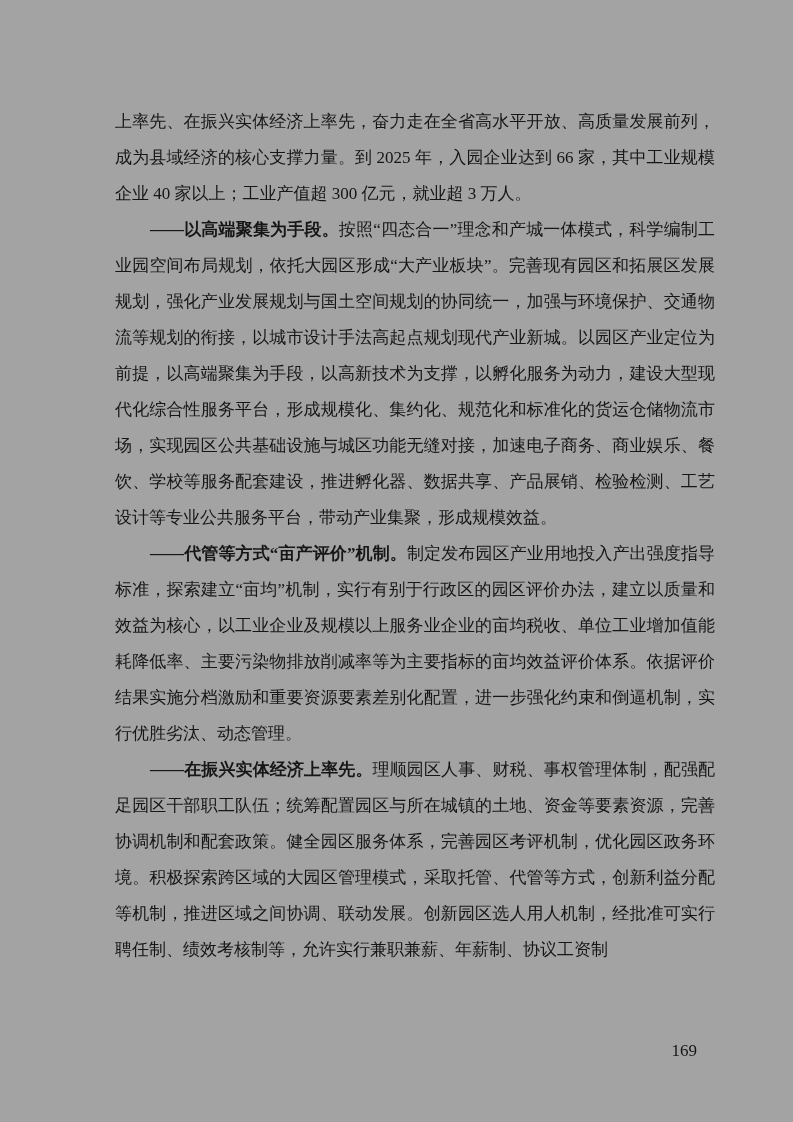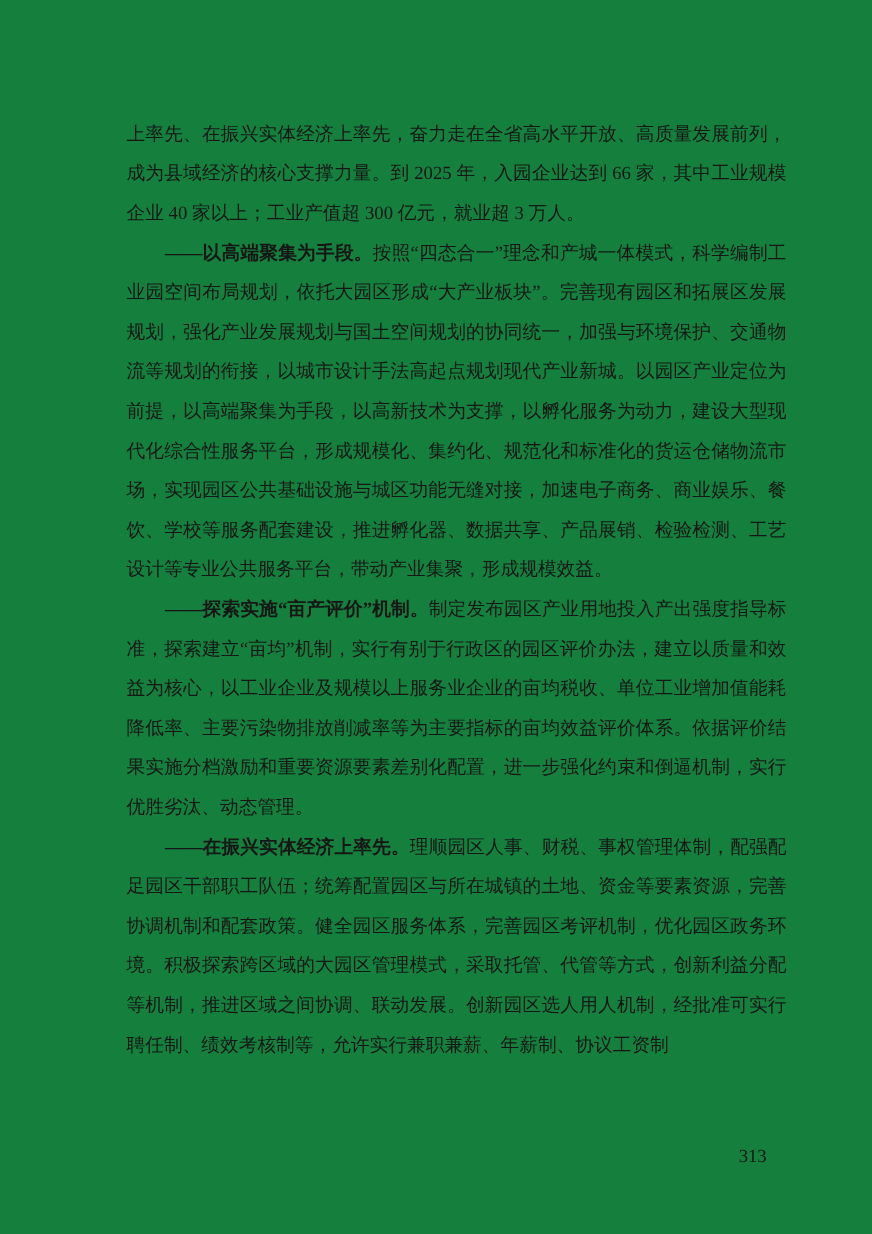--- a/index.html
+++ b/index.html
@@ -4,21 +4,21 @@
 <style>
   html, body {
     margin: 0;
     padding: 0;
     background: #ffffff;
   }
   .page {
     position: relative;
     width: 793px;
     height: 1122px;
-    background: #15803d;
+    background: #a3a3a3;
     overflow: hidden;
     font-family: "Liberation Serif", "DejaVu Serif", serif;
     color: #161616;
   }
   .content {
     position: absolute;
     left: 115px;
     top: 104px;
     width: 600px;
     font-size: 17px;
@@ -51,20 +51,20 @@
 </head>
 <body>
 
 <div class="page">
   <div class="content">
 
     <p><span class="lead"></span><span>上率先、在振兴实体经济上率先，奋力走在全省高水平开放、高质量发展前列，成为县域经济的核心支撑力量。到 2025 年，入园企业达到 66 家，其中工业规模企业 40 家以上；工业产值超 300 亿元，就业超 3 万人。</span></p>
 
     <p class="indent"><span class="lead">——以高端聚集为手段。</span><span>按照“四态合一”理念和产城一体模式，科学编制工业园空间布局规划，依托大园区形成“大产业板块”。完善现有园区和拓展区发展规划，强化产业发展规划与国土空间规划的协同统一，加强与环境保护、交通物流等规划的衔接，以城市设计手法高起点规划现代产业新城。以园区产业定位为前提，以高端聚集为手段，以高新技术为支撑，以孵化服务为动力，建设大型现代化综合性服务平台，形成规模化、集约化、规范化和标准化的货运仓储物流市场，实现园区公共基础设施与城区功能无缝对接，加速电子商务、商业娱乐、餐饮、学校等服务配套建设，推进孵化器、数据共享、产品展销、检验检测、工艺设计等专业公共服务平台，带动产业集聚，形成规模效益。</span></p>
 
-    <p class="indent"><span class="lead">——探索实施“亩产评价”机制。</span><span>制定发布园区产业用地投入产出强度指导标准，探索建立“亩均”机制，实行有别于行政区的园区评价办法，建立以质量和效益为核心，以工业企业及规模以上服务业企业的亩均税收、单位工业增加值能耗降低率、主要污染物排放削减率等为主要指标的亩均效益评价体系。依据评价结果实施分档激励和重要资源要素差别化配置，进一步强化约束和倒逼机制，实行优胜劣汰、动态管理。</span></p>
+    <p class="indent"><span class="lead">——代管等方式“亩产评价”机制。</span><span>制定发布园区产业用地投入产出强度指导标准，探索建立“亩均”机制，实行有别于行政区的园区评价办法，建立以质量和效益为核心，以工业企业及规模以上服务业企业的亩均税收、单位工业增加值能耗降低率、主要污染物排放削减率等为主要指标的亩均效益评价体系。依据评价结果实施分档激励和重要资源要素差别化配置，进一步强化约束和倒逼机制，实行优胜劣汰、动态管理。</span></p>
 
     <p class="indent"><span class="lead">——在振兴实体经济上率先。</span><span>理顺园区人事、财税、事权管理体制，配强配足园区干部职工队伍；统筹配置园区与所在城镇的土地、资金等要素资源，完善协调机制和配套政策。健全园区服务体系，完善园区考评机制，优化园区政务环境。积极探索跨区域的大园区管理模式，采取托管、代管等方式，创新利益分配等机制，推进区域之间协调、联动发展。创新园区选人用人机制，经批准可实行聘任制、绩效考核制等，允许实行兼职兼薪、年薪制、协议工资制</span></p>
 
   </div>
 
-  <div class="pageno">313</div>
+  <div class="pageno">169</div>
 </div>
 
 </body></html>

